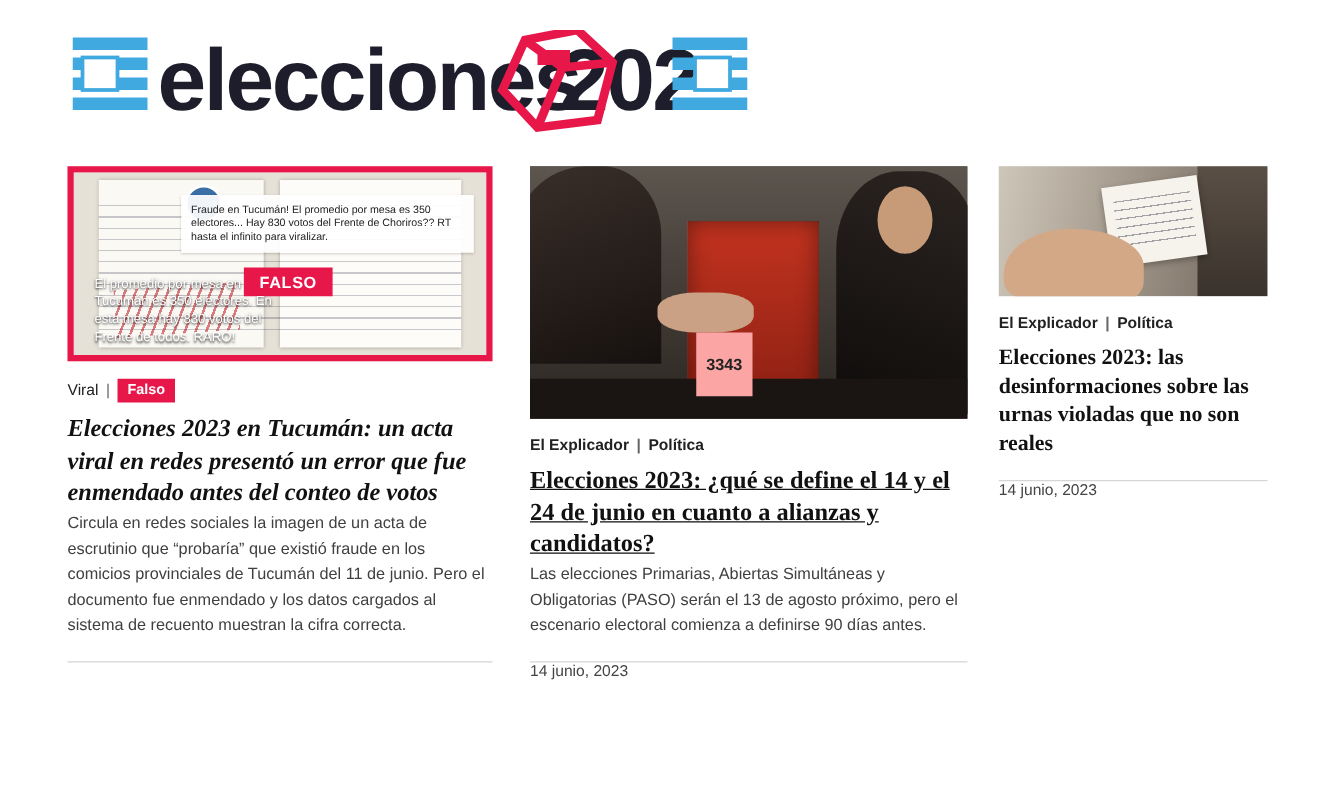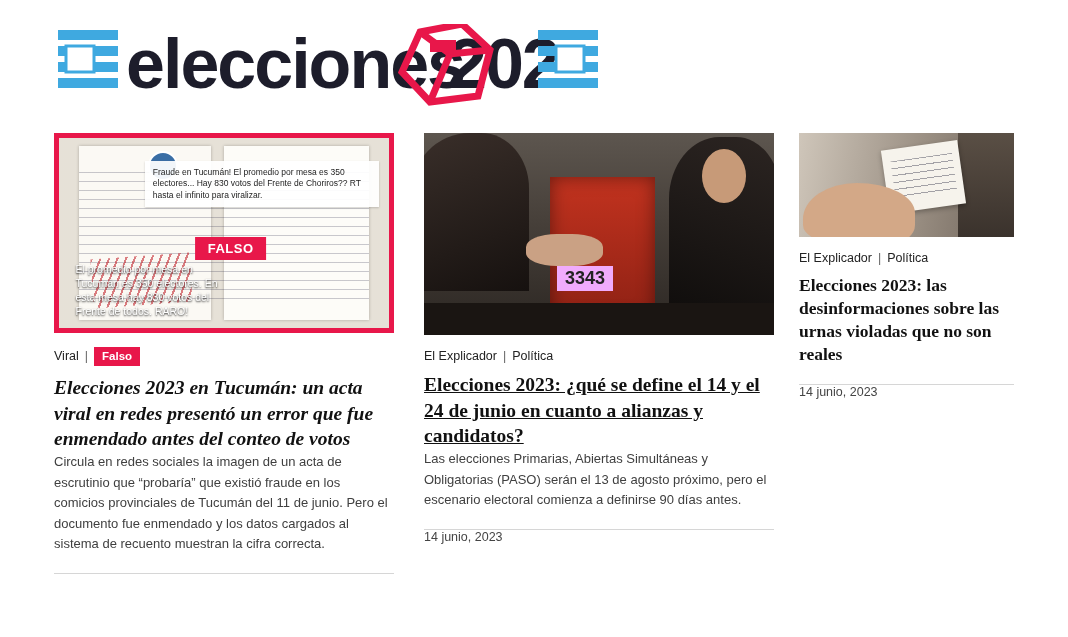--- a/index.html
+++ b/index.html
@@ -49,21 +49,21 @@
   .card-3 { width: 215px; }
 
   
   .thumb {
     position: relative;
     width: 100%;
     overflow: hidden;
     background: #cfcfcf;
   }
   .thumb-1 {
-    height: 200px;
+    height: 156px;
     border: 5px solid #e8174a;
     box-sizing: border-box;
     background: #f3efe7;
   }
   .thumb-2 { height: 202px; }
   .thumb-3 { height: 104px; }
 
   
   .acta {
     position: absolute;
@@ -171,23 +171,23 @@
     background: #c79a78;
   }
   .p2-box {
     position: absolute; left: 36%; top: 22%;
     width: 30%; height: 70%;
     background: linear-gradient(180deg,#c3331f,#8e2114);
     box-shadow: inset 0 0 18px rgba(0,0,0,.45);
   }
   .p2-box-num {
     position: absolute; left: 38%; top: 66%;
-    background: #f0abfc; color: #222;
-    font-size: 18px; font-weight: bold;
-    padding: 2px 8px;
+    background: #fca5a5; color: #222;
+    font-size: 13px; font-weight: bold;
+    padding: 18px 8px;
   }
   .p2-hand {
     position: absolute; left: 29%; top: 50%;
     width: 22%; height: 16%;
     background: #caa184; border-radius: 40%;
   }
   .p2-table {
     position: absolute; left: 0; bottom: 0; width: 100%; height: 16%;
     background: #1a1512;
   }
@@ -224,21 +224,21 @@
   
   .meta {
     margin-top: 14px;
     font-size: 12.5px;
     color: #222;
     display: flex;
     align-items: center;
     gap: 6px;
     font-family: "Liberation Sans", sans-serif;
   }
-  .meta-3, .meta-2 { font-size: 12.5px; color: #222; }
+  .meta-3, .meta-2 { font-size: 12.5px; color: #222; font-weight: bold; }
   .meta-sep { color: #666; }
   .badge-falso {
     background: #e8174a;
     color: #fff;
     font-size: 11.5px;
     font-weight: bold;
     padding: 2px 8px;
     line-height: 1.3;
   }
   h2.headline {

